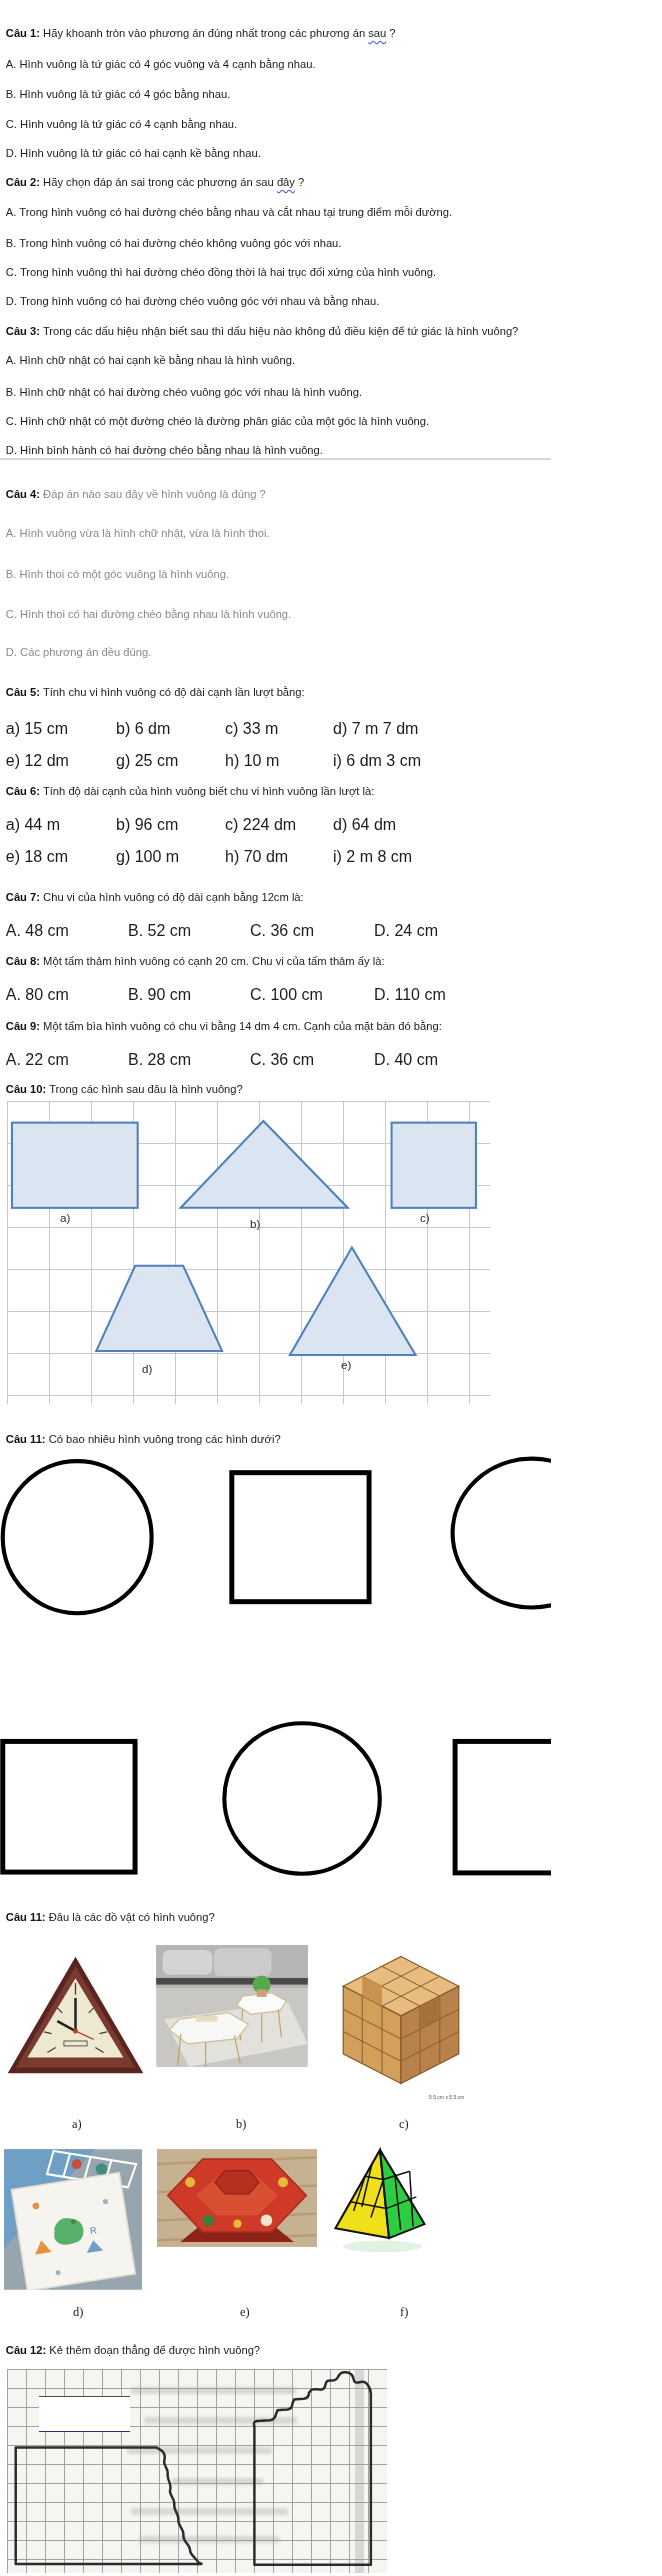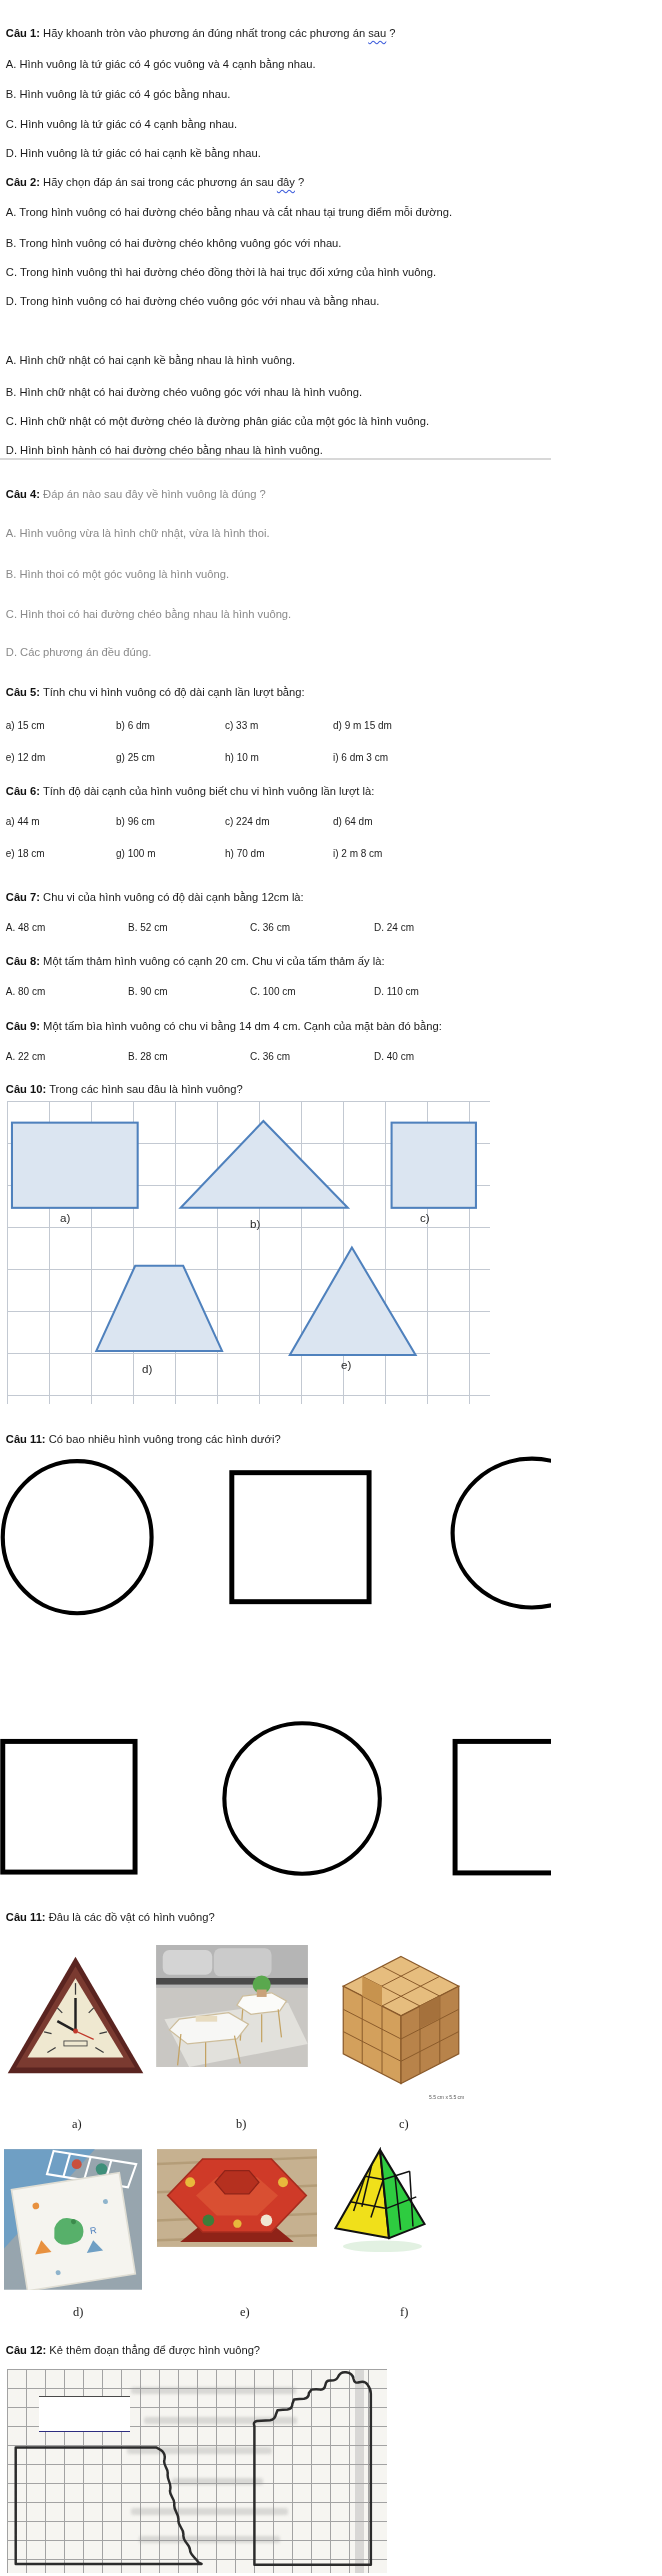--- a/index.html
+++ b/index.html
@@ -1,21 +1,21 @@
 <!DOCTYPE html>
 <html style="font-size:13.2px"><head>
 <meta charset="utf-8">
 <style>
   html,body{margin:0;padding:0;background:#fff;}
   #page{position:relative;width:551px;height:2576px;background:#ffffff;overflow:hidden;
         font-family:"Liberation Sans",sans-serif;color:#1c1c1c;}
   .line{position:absolute;left:5.8px;font-size:11.2px;line-height:14px;white-space:nowrap;}
   .qlabel{font-weight:bold;color:#111;}
   .gray, .gray .qtext{color:#8a8a8a;}
-  .opt{position:absolute;font-size:10px;white-space:nowrap;}
+  .opt{position:absolute;font-size:16px;white-space:nowrap;}
   .wavy{text-decoration-line:underline;text-decoration-style:wavy;
         text-decoration-color:#3b5bdb;text-underline-offset:2.5px;}
   .divider{position:absolute;left:0;width:663px;height:1.7px;background:#d8d8d8;}
   .figlabel{position:absolute;font-size:11.6px;color:#2a2a2a;}
   .seriflabel{position:absolute;font-family:"Liberation Serif",serif;font-size:12.4px;color:#1c1c1c;}
   .grid10{position:absolute;left:6.6px;top:1101px;width:483px;height:303px;
       background-image:linear-gradient(to right,#c3c9d2 0.8px,transparent 0.8px),
                        linear-gradient(to bottom,#c3c9d2 0.8px,transparent 0.8px);
       background-size:42px 42px;}
   .abs{position:absolute;}
@@ -45,20 +45,24 @@
 
   <div class="line" style="top:175px">
     <span class="qlabel">Câu 2:</span>
     <span> </span><span class="qtext">Hãy chọn đáp án sai trong các phương án sau </span><span class="wavy">đây</span><span> ?</span>
   </div>
   <div class="line" style="top:205px">A. Trong hình vuông có hai đường chéo bằng nhau và cắt nhau tại trung điểm mỗi đường.</div>
   <div class="line" style="top:236px">B. Trong hình vuông có hai đường chéo không vuông góc với nhau.</div>
   <div class="line" style="top:265px">C. Trong hình vuông thì hai đường chéo đồng thời là hai trục đối xứng của hình vuông.</div>
   <div class="line" style="top:294px">D. Trong hình vuông có hai đường chéo vuông góc với nhau và bằng nhau.</div>
 
+  <div class="line" style="top:324px">
+    <span class="qlabel">Câu 3:</span>
+    <span> </span><span class="qtext">Trong các dấu hiệu nhận biết sau thì dấu hiệu nào không đủ điều kiện để tứ giác là hình vuông?</span>
+  </div>
   <div class="line" style="top:353px">A. Hình chữ nhật có hai cạnh kề bằng nhau là hình vuông.</div>
   <div class="line" style="top:385px">B. Hình chữ nhật có hai đường chéo vuông góc với nhau là hình vuông.</div>
   <div class="line" style="top:414px">C. Hình chữ nhật có một đường chéo là đường phân giác của một góc là hình vuông.</div>
   <div class="line" style="top:443px">D. Hình bình hành có hai đường chéo bằng nhau là hình vuông.</div>
 
   <div class="divider" style="top:458px"></div>
 
   <div class="line" style="top:487px">
     <span class="qlabel">Câu 4:</span>
     <span> </span><span class="qtext" style="color:#8a8a8a">Đáp án nào sau đây về hình vuông là đúng ?</span>
@@ -68,21 +72,21 @@
   <div class="line gray" style="top:607px">C. Hình thoi có hai đường chéo bằng nhau là hình vuông.</div>
   <div class="line gray" style="top:645px">D. Các phương án đều đúng.</div>
 
   <div class="line" style="top:685px">
     <span class="qlabel">Câu 5:</span>
     <span> </span><span class="qtext">Tính chu vi hình vuông có độ dài cạnh lần lượt bằng:</span>
   </div>
   <div class="opt" style="left:5.8px;top:720px">a) 15 cm</div>
   <div class="opt" style="left:116px;top:720px">b) 6 dm</div>
   <div class="opt" style="left:225px;top:720px">c) 33 m</div>
-  <div class="opt" style="left:333px;top:720px">d) 9 m 15 dm</div>
+  <div class="opt" style="left:333px;top:720px">d) 7 m 7 dm</div>
   <div class="opt" style="left:5.8px;top:752px">e) 12 dm</div>
   <div class="opt" style="left:116px;top:752px">g) 25 cm</div>
   <div class="opt" style="left:225px;top:752px">h) 10 m</div>
   <div class="opt" style="left:333px;top:752px">i) 6 dm 3 cm</div>
 
   <div class="line" style="top:784px">
     <span class="qlabel">Câu 6:</span>
     <span> </span><span class="qtext">Tính độ dài cạnh của hình vuông biết chu vi hình vuông lần lượt là:</span>
   </div>
   <div class="opt" style="left:5.8px;top:816px">a) 44 m</div>

